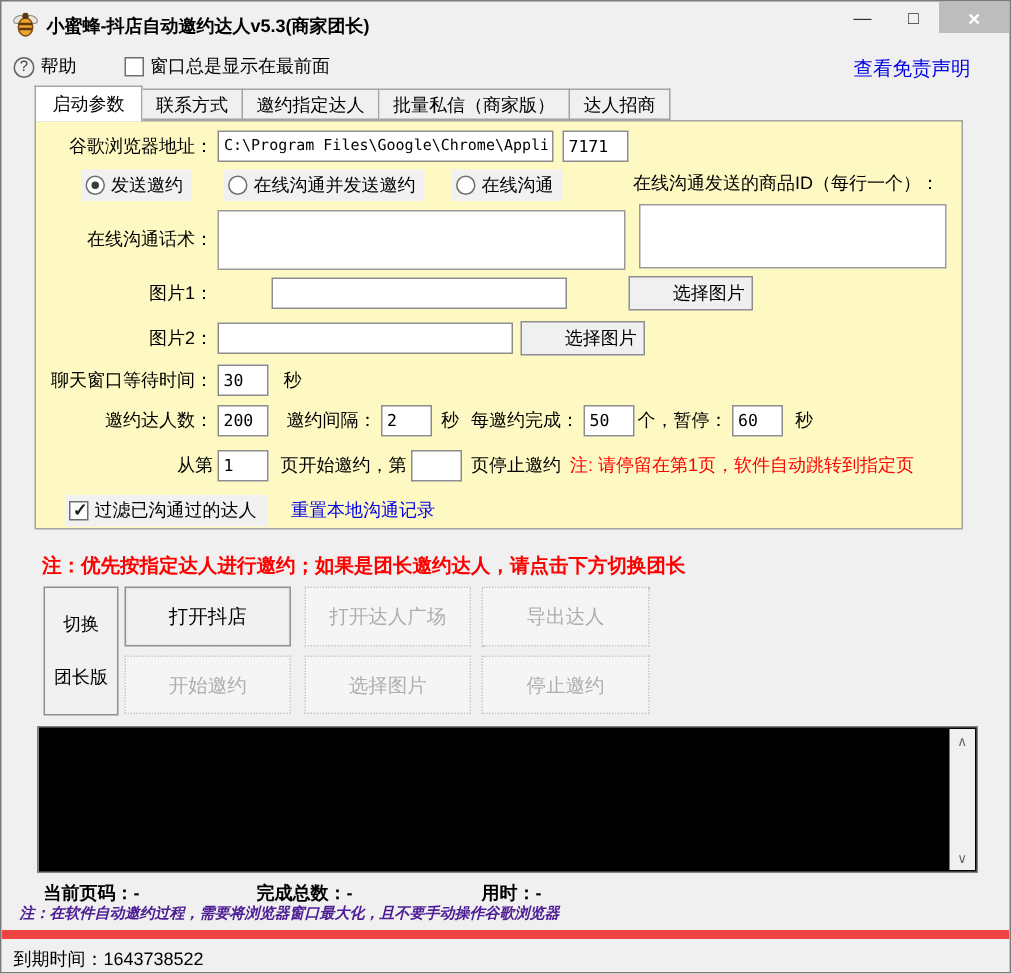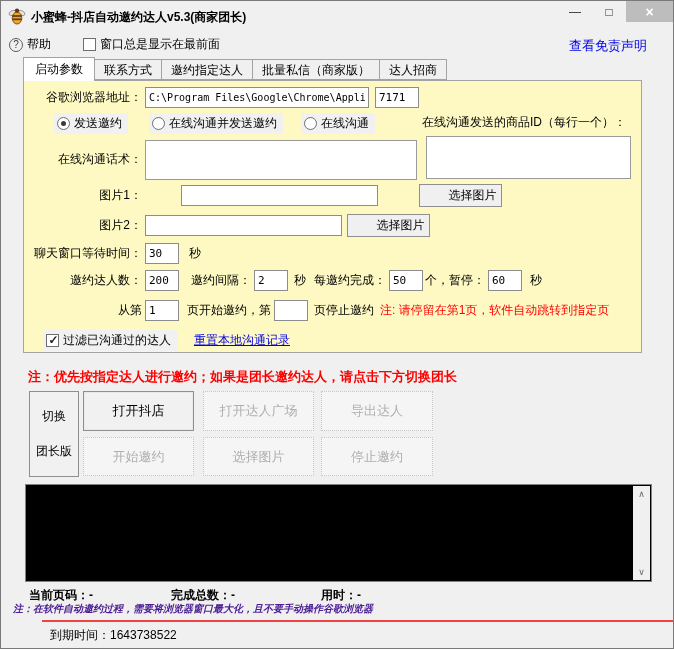--- a/index.html
+++ b/index.html
@@ -88,21 +88,21 @@
          background: #000; border: 1px solid #828282; }
   .vscroll { position: absolute; top: 1px; right: 1px; bottom: 1px; width: 17px; background: #f0f0f0; }
   .varrow { position: absolute; left: 0; width: 17px; height: 16px; color: #6a6a6a; font-size: 9px;
             display: flex; align-items: center; justify-content: center; cursor: pointer; }
   .varrow.up { top: 0; } .varrow.down { bottom: 0; }
   
   .stat { position: absolute; top: 586px; font-weight: bold; white-space: nowrap; }
   .st1 { left: 28px; } .st2 { left: 170px; } .st3 { left: 320px; }
   
   .statusbar { position: absolute; left: 0; right: 0; bottom: 0; height: 28px;
-               background: #f0f0f0; border-top: 2px solid #ef4444; line-height: 26px; padding-left: 8px; margin-left: 41px; }
+               background: #f0f0f0; border-top: 6px solid #ef4444; line-height: 26px; padding-left: 8px; }
 </style>
 </head>
 <body>
 
 <div id="win">
 
   <div class="titlebar">
     <svg class="app-icon" viewBox="0 0 18 18">
       <ellipse cx="4.4" cy="6" rx="3.6" ry="2.2" fill="#eae4d6" stroke="#8a8a8a" stroke-width="0.8" transform="rotate(-28 4.4 6)"></ellipse>
       <ellipse cx="13.6" cy="6" rx="3.6" ry="2.2" fill="#eae4d6" stroke="#8a8a8a" stroke-width="0.8" transform="rotate(28 13.6 6)"></ellipse>
@@ -210,21 +210,21 @@
       <span class="red ml6">注: 请停留在第1页，软件自动跳转到指定页</span>
     </div>
 
     <div class="prow r9">
       <div class="cgroup ml15">
         <span class="cb on">
             <span class="mark">✓</span>
           </span>
         <span>过滤已沟通过的达人</span>
       </div>
-      <span class="link ml16" style="text-decoration:underline;">重置本地沟通记录</span>
+      <span class="link ml16" style="">重置本地沟通记录</span>
     </div>
 
   </div>
 
   <div class="note1">注：优先按指定达人进行邀约；如果是团长邀约达人，请点击下方切换团长</div>
 
   <div class="pushbtn b-switch">
     <span>切换</span>
     <span>团长版</span>
   </div>

